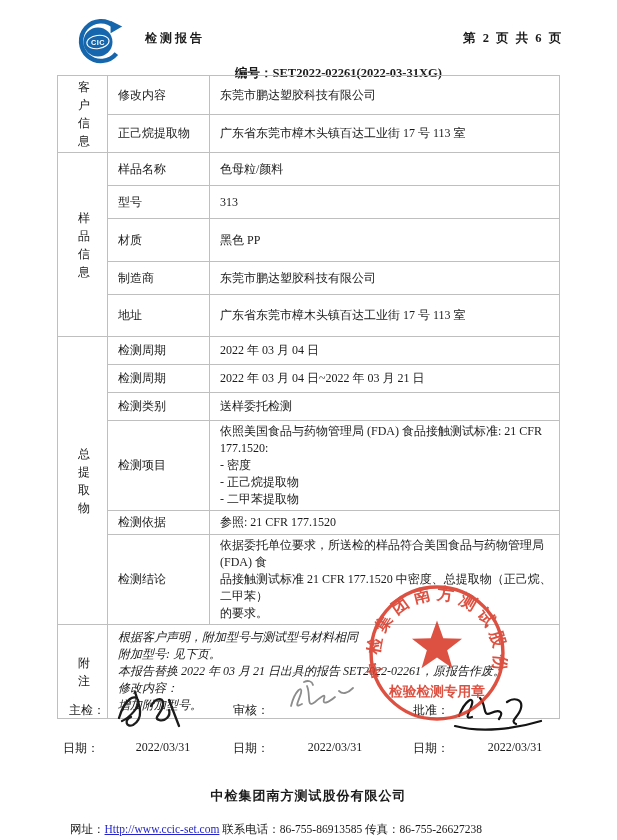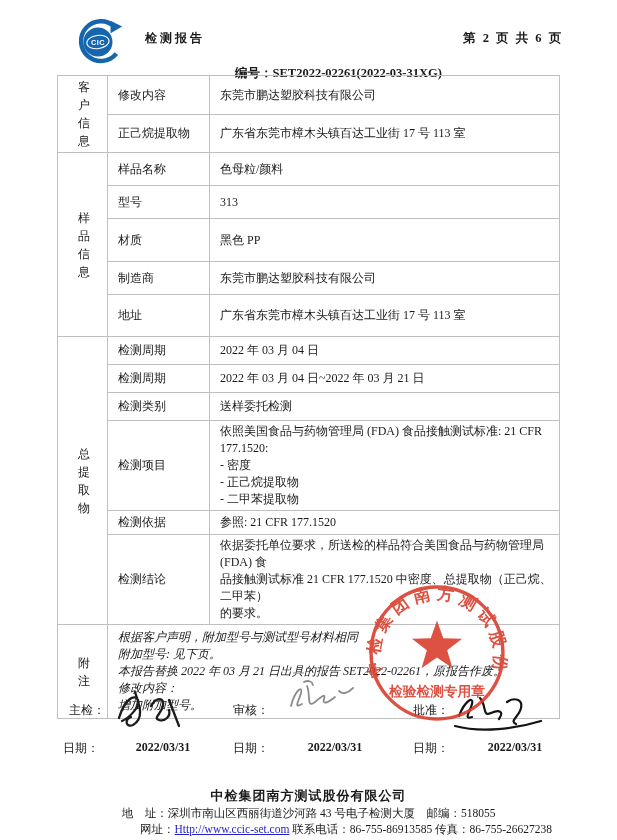--- a/index.html
+++ b/index.html
@@ -33,28 +33,28 @@
   }
   td.sec{text-align:center;padding:2px 2px;}
   td.sec .seclbl{display:inline-block;width:2em;line-height:18px;letter-spacing:1px;}
   td.val{padding-left:13px;}
   .ml{white-space:pre-line;}
   .notes-cell{line-height:19px;vertical-align:middle;font-style:italic;}
   
   .sign{position:absolute;left:57px;top:690px;width:503px;height:84px;}
   .sign .role{position:absolute;top:12px;white-space:nowrap;}
   .sign .dlab{position:absolute;top:50px;white-space:nowrap;}
-  .sign .dval{position:absolute;top:50px;width:80px;text-align:center;white-space:nowrap;font-weight:bold;}
+  .sign .dval{position:absolute;top:50px;width:80px;text-align:center;white-space:nowrap;}
   .sigsvg{position:absolute;}
   
   .stamp{position:absolute;left:366px;top:582px;width:142px;height:142px;opacity:.88;pointer-events:none;}
   
   .foot-co{position:absolute;top:787px;left:0;width:617px;text-align:center;font-weight:bold;font-size:13px;letter-spacing:1px;}
   .foot-addr{position:absolute;top:806px;left:0;width:617px;text-align:center;font-size:11.5px;white-space:nowrap;}
-  .foot-web{position:absolute;top:822px;left:0;width:552px;text-align:right;font-size:11.5px;white-space:nowrap;}
+  .foot-web{position:absolute;top:822px;left:0;width:552px;text-align:center;font-size:11.5px;white-space:nowrap;}
   a.weblink{text-decoration:underline;}
 </style>
 </head>
 <body>
 
 <div class="page">
 
   <div class="hdr">
     <div class="logo">
       <svg width="64" height="48" viewBox="0 0 66 48">
@@ -184,16 +184,15 @@
       <circle cx="70" cy="70" r="65" fill="none" stroke="#d93a28" stroke-width="3.4"></circle>
       <text font-size="16.5" fill="#d93a28" font-weight="bold" font-family="Liberation Serif, serif">
         <textPath href="#ringPath" startOffset="2" textLength="298" lengthAdjust="spacing">中检集团南方测试股份有限公司</textPath>
       </text>
       <polygon points="70,38 76.2,55.5 94.7,56 80,67.2 85.3,85 70,74.5 54.7,85 60,67.2 45.3,56 63.8,55.5" fill="#d93a28"></polygon>
       <text x="70" y="112" text-anchor="middle" font-size="13.5" font-weight="bold" fill="#d93a28" font-family="Liberation Serif, serif">检验检测专用章</text>
     </svg>
   </div>
 
   <div class="foot-co">中检集团南方测试股份有限公司</div>
-  <div class="foot-addr">地　址：深圳市南山区西丽街道沙河路 43 号电子检测大厦　邮编：518055</div>
   <div class="foot-web"><span>网址：</span><a class="weblink" style="color:#2323cc">Http://www.ccic-set.com</a><span> </span><span>联系电话：86-755-86913585 传真：86-755-26627238</span></div>
 
 </div>
 
 </body></html>

